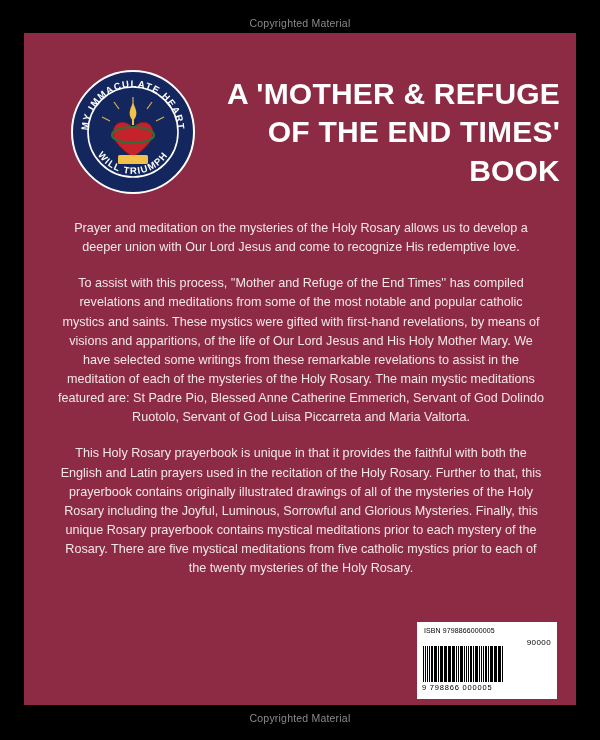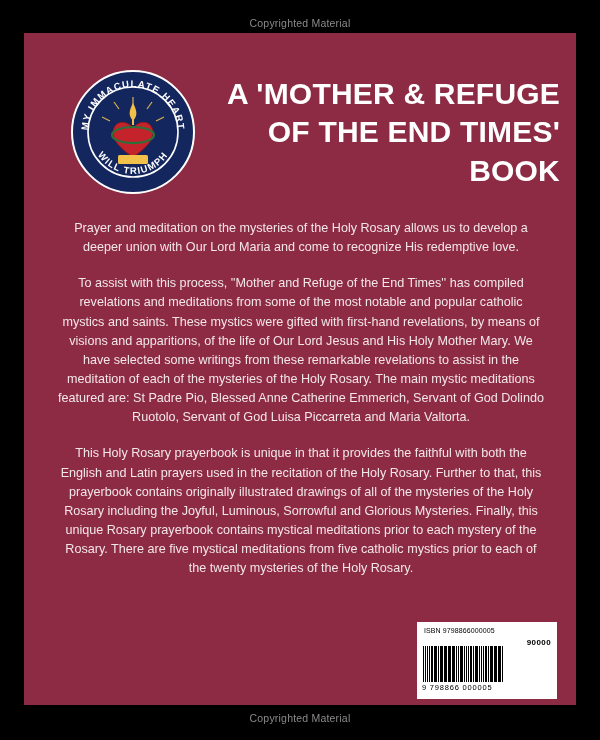--- a/index.html
+++ b/index.html
@@ -100,21 +100,20 @@
     margin: 1px 0 0 2px;
     letter-spacing: 0.1px;
   }
   .price-code {
     position: absolute;
     right: 6px;
     top: 16px;
     font-size: 8px;
     color: #000;
     letter-spacing: 0.4px;
-    font-weight: bold;
   }
   .bars {
     position: absolute;
     left: 6px;
     top: 24px;
     width: 128px;
     height: 36px;
     display: flex;
     align-items: stretch;
   }
@@ -175,21 +174,21 @@
 
         <line x1="63" y1="40" x2="63" y2="56" stroke="#f2c14a" stroke-width="2"></line>
 
         <rect x="48" y="86" width="30" height="9" rx="1.5" fill="#f2c14a"></rect>
       </svg>
     </div>
 
     <h1 class="title">A 'MOTHER &amp; REFUGE OF THE END TIMES' BOOK</h1>
 
     <div class="body-copy">
-      <p>Prayer and meditation on the mysteries of the Holy Rosary allows us to develop a deeper union with Our Lord Maria and come to recognize His redemptive love.</p>
+      <p>Prayer and meditation on the mysteries of the Holy Rosary allows us to develop a deeper union with Our Lord Jesus and come to recognize His redemptive love.</p>
       <p>To assist with this process, ''Mother and Refuge of the End Times'' has compiled revelations and meditations from some of the most notable and popular catholic mystics and saints. These mystics were gifted with first-hand revelations, by means of visions and apparitions, of the life of Our Lord Jesus and His Holy Mother Mary. We have selected some writings from these remarkable revelations to assist in the meditation of each of the mysteries of the Holy Rosary. The main mystic meditations featured are: St Padre Pio, Blessed Anne Catherine Emmerich, Servant of God Dolindo Ruotolo, Servant of God Luisa Piccarreta and Maria Valtorta.</p>
       <p>This Holy Rosary prayerbook is unique in that it provides the faithful with both the English and Latin prayers used in the recitation of the Holy Rosary. Further to that, this prayerbook contains originally illustrated drawings of all of the mysteries of the Holy Rosary including the Joyful, Luminous, Sorrowful and Glorious Mysteries. Finally, this unique Rosary prayerbook contains mystical meditations prior to each mystery of the Rosary. There are five mystical meditations from five catholic mystics prior to each of the twenty mysteries of the Holy Rosary.</p>
     </div>
 
     <div class="barcode-box">
       <div class="isbn-line">ISBN 9798866000005</div>
       <div class="price-code">90000</div>
       <div class="bars" id="bars">
           <i style="width: 1px; background: rgb(0, 0, 0);"></i>
           <i style="width: 1px; background: transparent;"></i>

